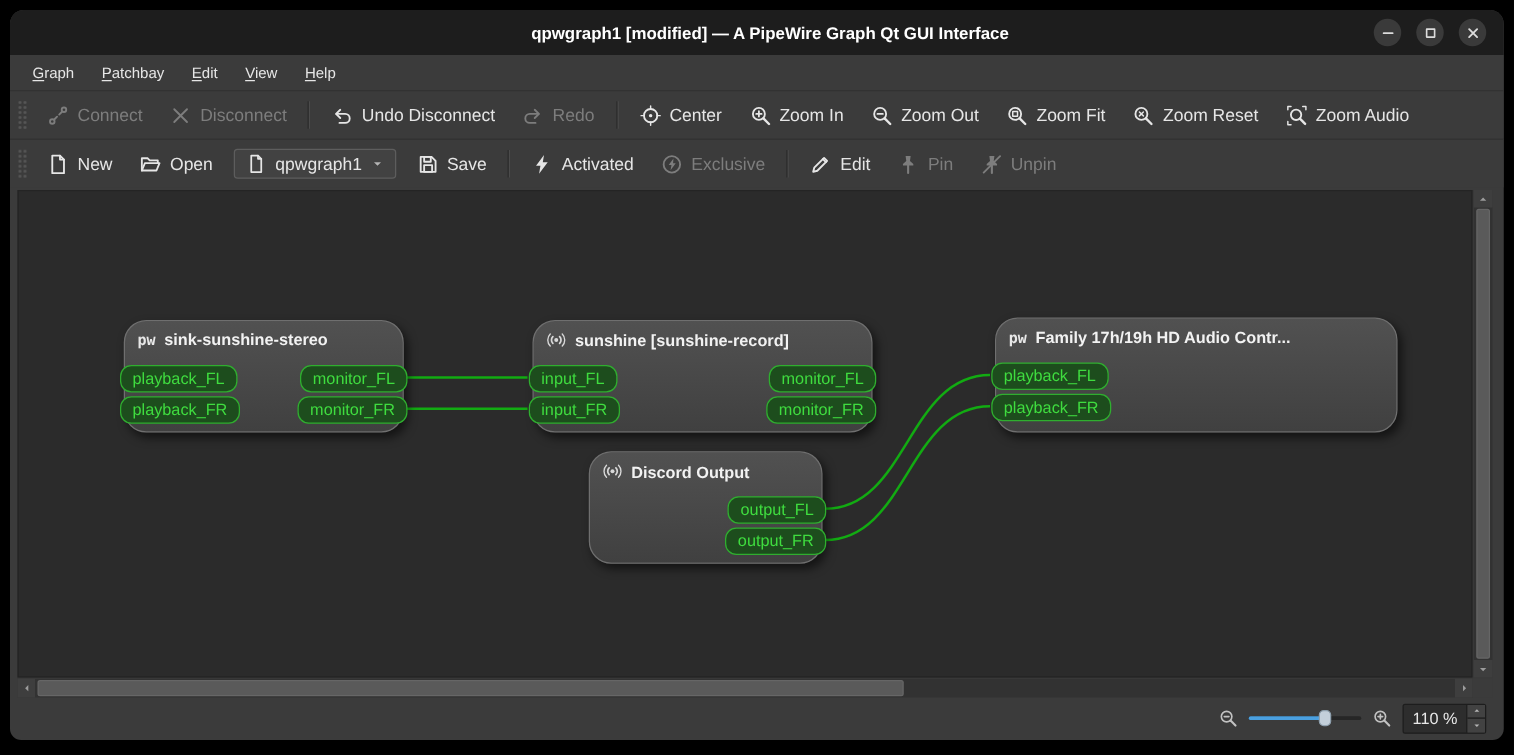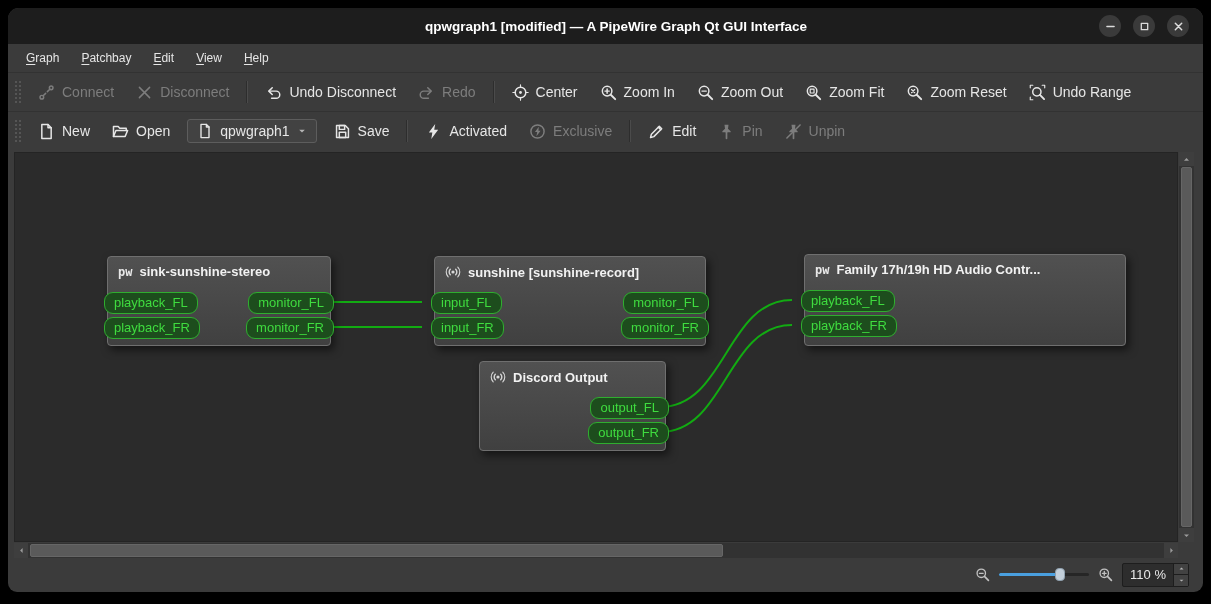--- a/index.html
+++ b/index.html
@@ -28,21 +28,21 @@
     padding:3px 9px;color:#e6e6e6;font-size:14px;margin:0 5px;}
   .combo-arrow{color:#b5b5b5;}
   
   .content{padding:2px 8px 0 6px;}
   .canvas-row{display:flex;}
   .canvas{position:relative;width:1164px;height:390px;background:#2b2b2b;overflow:hidden;
     border:1px solid #242424;box-sizing:border-box;}
   .canvas svg.wires{position:absolute;left:0;top:0;}
   .wire{fill:none;stroke:#12ab12;stroke-width:2;}
   .node{position:absolute;background:linear-gradient(180deg,#515151,#404040);border:1px solid #6f6f6f;
-    border-radius:4px;box-shadow:3px 4px 8px rgba(0,0,0,.55);margin-left:8px;}
+    border-radius:18px;box-shadow:3px 4px 8px rgba(0,0,0,.55);}
   .node-title{display:flex;align-items:center;gap:7px;padding:7px 10px 4px;color:#f2f2f2;font-weight:bold;
     font-size:13px;white-space:nowrap;overflow:hidden;}
   .node-ic{color:#d8d8d8;}
   .pw-logo{font-family:"DejaVu Sans Mono",monospace;font-weight:bold;font-size:12px;color:#e8e8e8;}
   .port{position:absolute;height:22px;line-height:20px;padding:0 9px;box-sizing:border-box;
     background:#1d4d1d;border:1px solid #2fae2f;border-radius:9px;color:#3fdc3f;font-size:13px;white-space:nowrap;}
   .port.in{left:-4px;}
   .port.out{right:-4px;}
   
   .vscroll{width:15px;height:390px;background:#323232;display:flex;flex-direction:column;margin-left:1px;}
@@ -199,21 +199,21 @@
         <span>Zoom Reset</span>
       </div>
       <div class="tb-btn">
         <span class="icon">
           <svg viewBox="0 0 16 16" width="17" height="17" fill="none" stroke="currentColor" stroke-width="1.4" stroke-linecap="round" stroke-linejoin="round">
             <path d="M1.2 3.6V1.2h2.4M12.4 1.2h2.4v2.4M1.2 12.4v2.4h2.4" stroke-width="1.1"></path>
             <circle cx="7.4" cy="7.4" r="3.9"></circle>
             <path d="M10.3 10.3l3.9 3.9" stroke-width="1.8"></path>
           </svg>
         </span>
-        <span>Undo Range</span>
+        <span>Zoom Audio</span>
       </div>
     </div>
 
   <div class="toolbar">
     <div class="tb-handle"></div>
   <div class="tb-btn">
         <span class="icon">
           <svg viewBox="0 0 16 16" width="17" height="17" fill="none" stroke="currentColor" stroke-width="1.4" stroke-linecap="round" stroke-linejoin="round">
             <path d="M3.6 1.4h5.8l3 3v10.2H3.6z"></path>
             <path d="M9.4 1.4v3h3"></path>

